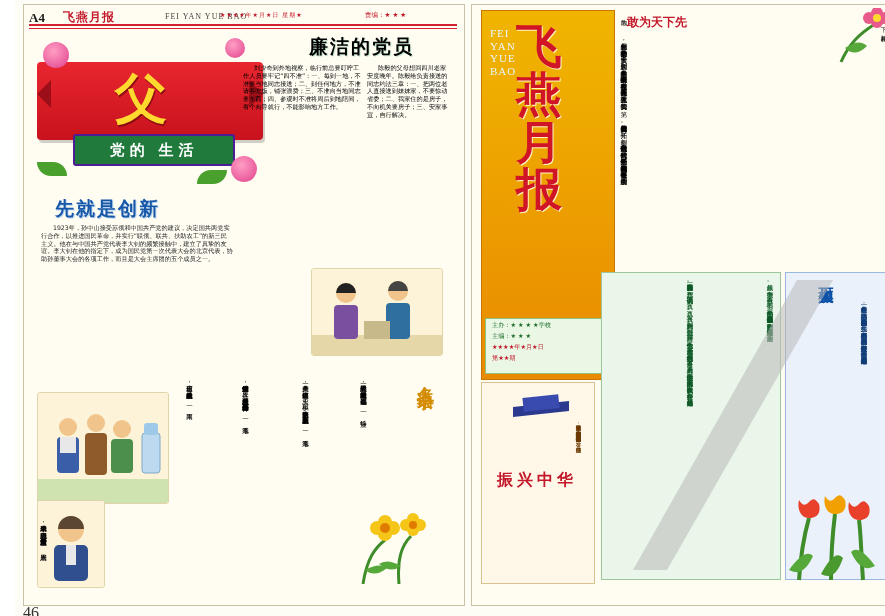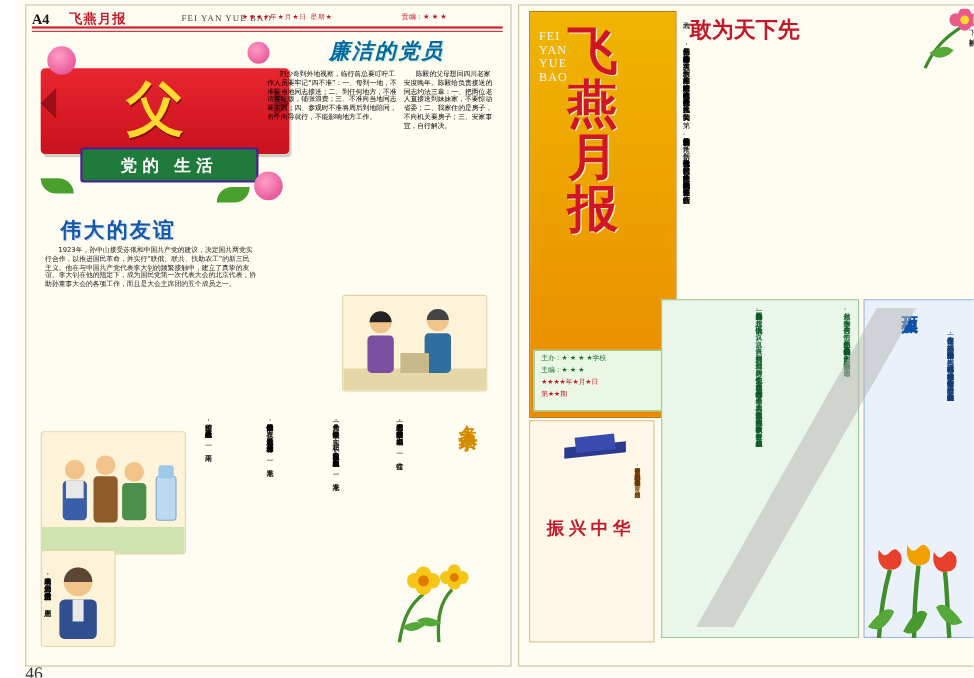--- a/index.html
+++ b/index.html
@@ -44,22 +44,22 @@
 
   
   .illus-people{left:22px;top:392px;width:130px;height:110px;background:#fdf3d8;border:1px solid #e0d4a8;border-radius:3px;overflow:hidden;}
   .illus-people2{left:22px;top:500px;width:66px;height:86px;background:#fdf3d8;border:1px solid #e0d4a8;border-radius:3px;overflow:hidden;}
 
   
   .vstrip{left:24px;top:520px;width:120px;height:66px;}
   .vstrip .vert{font-size:6.5px;line-height:1.3;}
 
   
-  .h-clean{left:284px;top:34px;font-size:19px;font-weight:bold;color:#0369a1;letter-spacing:2px;
-           font-family:"Liberation Serif",serif;text-shadow:1px 1px 0 #c6e8cf;font-style:italic;}
+  .h-clean{left:294px;top:34px;font-size:19px;font-weight:bold;color:#000000;letter-spacing:2px;
+           font-family:"Liberation Serif",serif;text-shadow:1px 1px 0 #c6e8cf;}
   .body-clean{left:228px;top:64px;width:118px;}
   .body-clean p{margin:0 0 2px 0;text-indent:11px;}
   .body-clean2{left:352px;top:64px;width:84px;}
   .body-clean2 p{margin:0 0 2px 0;text-indent:11px;}
   .illus-talk{left:296px;top:268px;width:130px;height:86px;background:#fdf3d8;border:1px solid #e0d4a8;border-radius:3px;overflow:hidden;}
 
   .h-quotes{left:396px;top:372px;width:26px;font-size:17px;font-weight:bold;color:#d48b00;letter-spacing:3px;
             font-family:"Liberation Serif",serif;}
   .qcol{top:380px;width:84px;}
   .qcol .vert{font-size:6.4px;line-height:1.32;}
@@ -72,21 +72,21 @@
   .mast-block{left:466px;top:10px;width:132px;height:368px;background:linear-gradient(180deg,#f0b500 0%,#e98a00 100%);border:1px solid #c77700;}
   .mast-cn{position:absolute;left:34px;top:12px;width:68px;color:#d01626;font-size:46px;font-weight:bold;line-height:1.04;
            font-family:"Liberation Serif",serif;text-shadow:1px 1px 0 #fff3c0;}
   .mast-en{position:absolute;left:8px;top:16px;width:20px;color:#e6f7ff;font-size:11px;font-weight:normal;line-height:1.15;
            font-family:"Liberation Serif",serif;letter-spacing:1px;}
   .mast-info{left:470px;top:318px;width:120px;height:54px;background:#e9f7e4;border:1px solid #8cc47e;}
   .mast-info div{font-size:6.2px;color:#1a6b2a;margin:2px 0 0 6px;}
   .mast-info .redline{color:#c2182a;}
 
   
-  .h-dare{left:612px;top:14px;font-size:20px;font-weight:bold;color:#c2182a;font-family:"Liberation Serif",serif;}
+  .h-dare{left:612px;top:14px;font-size:12px;font-weight:bold;color:#c2182a;font-family:"Liberation Serif",serif;}
   .dare-sub{left:592px;top:14px;width:16px;font-size:6.4px;color:#1a1a1a;line-height:1.2;}
   .body-dare{left:604px;top:38px;width:264px;height:196px;}
   .body-dare .vert{font-size:6.6px;line-height:1.35;}
   .flowers-tr{left:820px;top:8px;width:58px;height:56px;}
 
   
   .sunbox{left:600px;top:130px;width:218px;height:128px;}
   .sunray{position:absolute;left:26px;top:6px;width:166px;height:84px;border-radius:84px 84px 0 0;background:
       repeating-conic-gradient(from 180deg at 50% 100%,#ffd23a 0deg 7deg,#f3a000 7deg 14deg);}
   .gate{position:absolute;left:64px;top:62px;width:92px;height:44px;background:#e0202c;border:1px solid #9e0e17;}
@@ -138,21 +138,21 @@
     <div class="plaque">
       <span>党的 生活</span>
     </div>
     <div class="flower" style="left:6px;top:6px;"></div>
     <div class="flower" style="left:188px;top:2px;width:20px;height:20px;"></div>
     <div class="flower" style="left:194px;top:120px;"></div>
     <div class="leafy" style="left:0px;top:126px;"></div>
     <div class="leafy" style="left:160px;top:134px;transform:scaleX(-1);"></div>
   </div>
 
-  <div class="abs h-friendship">伟大的友谊</div>
+  <div class="abs h-friendship">先就是创新</div>
   <div class="abs body-friend tiny">
     <p>1923年，孙中山接受苏俄和中国共产党的建议，决定国共两党实行合作，以推进国民革命，并实行“联俄、联共、扶助农工”的新三民主义。他在与中国共产党代表李大钊的频繁接触中，建立了真挚的友谊。李大钊在他的指定下，成为国民党第一次代表大会的北京代表，协助孙董事大会的各项工作，而且是大会主席团的五个成员之一。</p>
   </div>
 
   <div class="abs illus-people">
     <svg width="130" height="110" viewBox="0 0 130 110">
       <rect x="0" y="0" width="130" height="110" fill="#fdf3d8"></rect>
       <rect x="0" y="86" width="130" height="24" fill="#cfe3b0"></rect>
       <g>
         <circle cx="30" cy="34" r="9" fill="#f0c48a"></circle>

